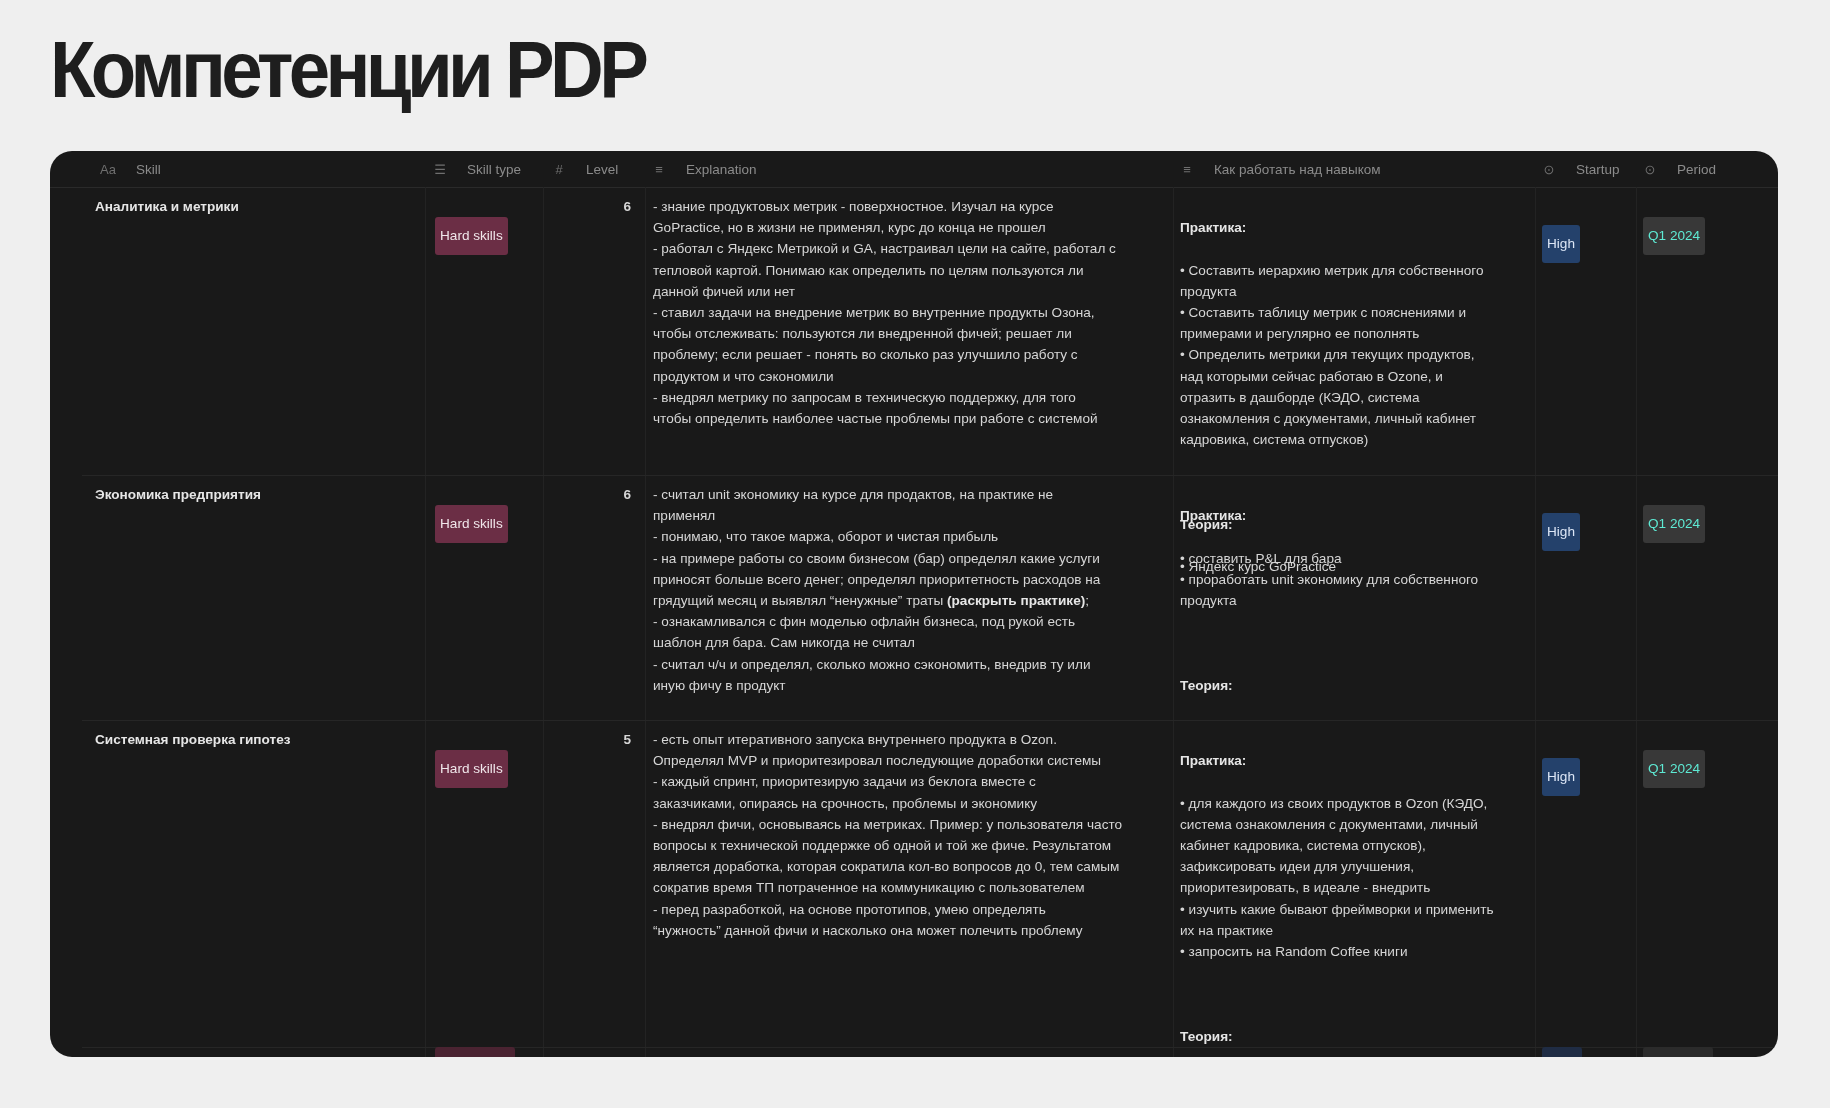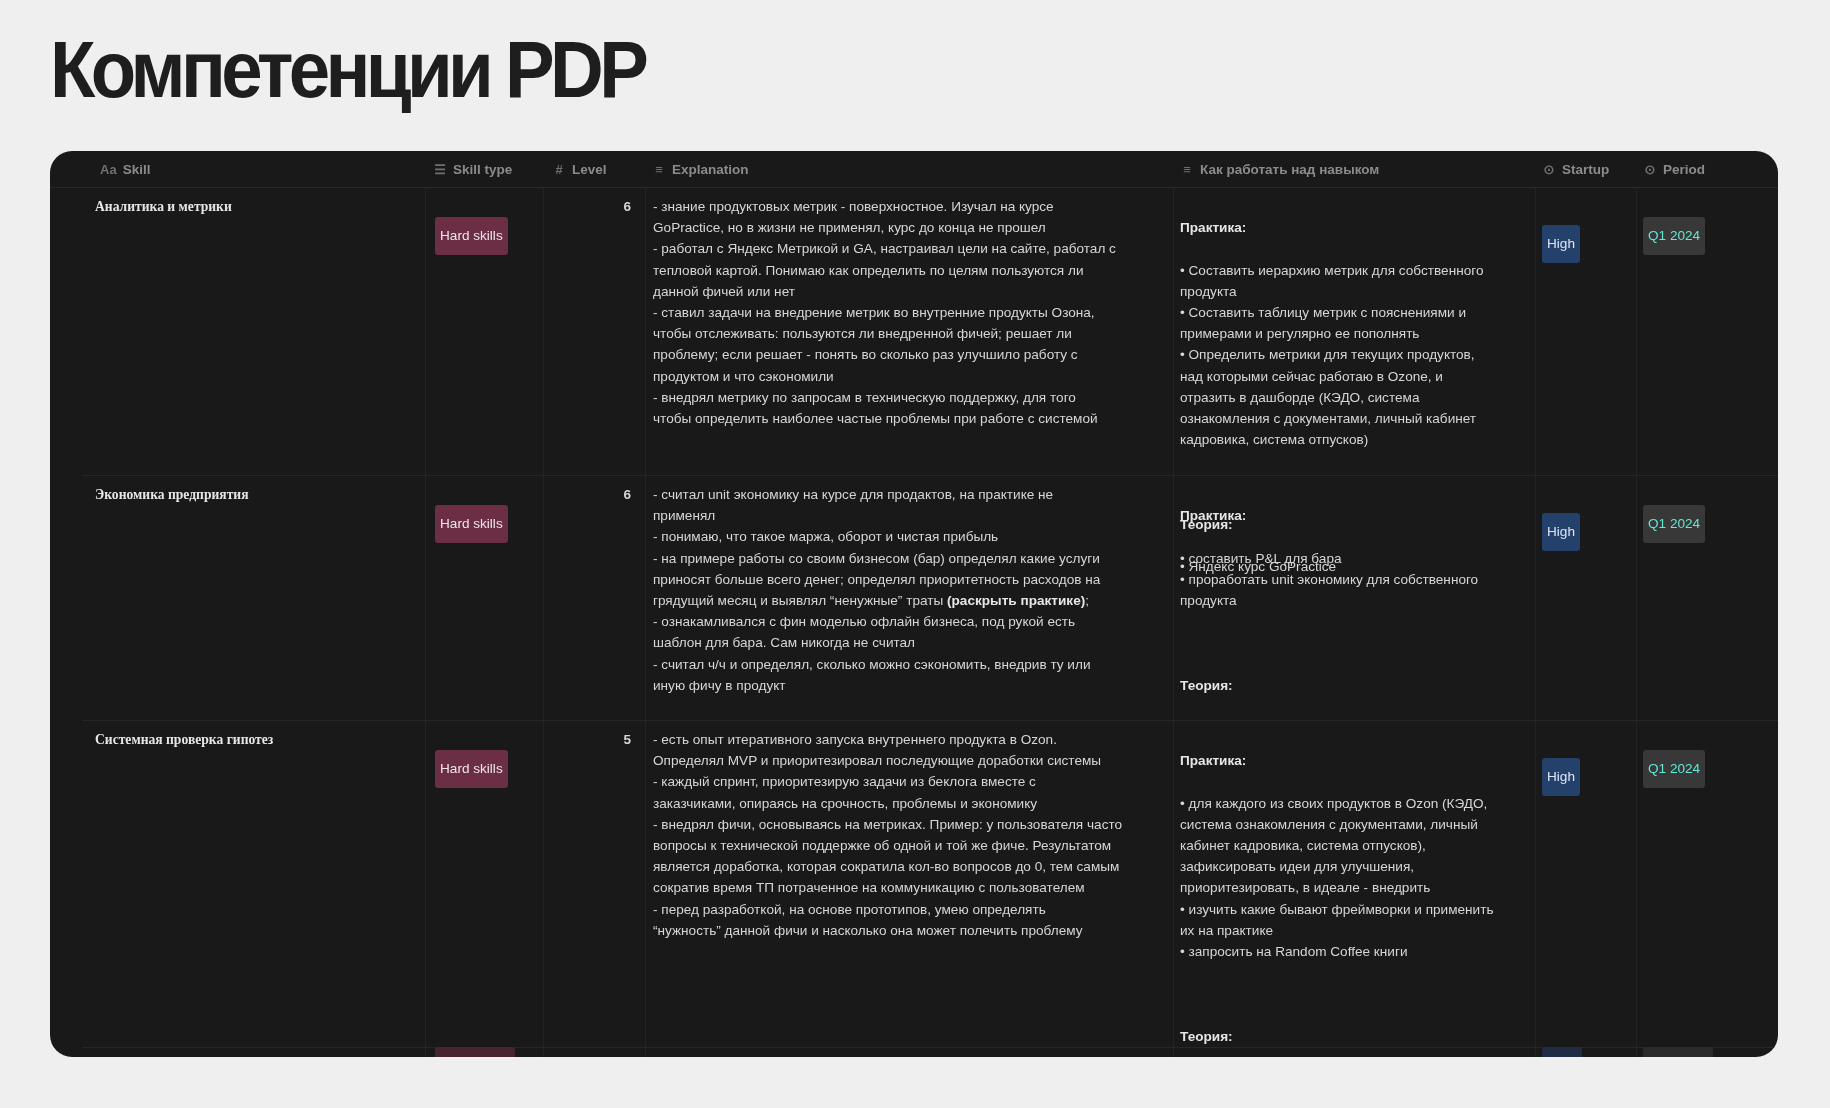--- a/index.html
+++ b/index.html
@@ -20,32 +20,32 @@
     position: absolute; left: 50px; top: 151px;
     width: 1728px; height: 906px;
     background: #191919; border-radius: 22px; overflow: hidden;
   }
   .thead {
     position: absolute; left: 0; top: 0; right: 0; height: 36px;
     border-bottom: 1px solid #2a2a2a;
   }
   .th {
     position: absolute; top: 0; height: 36px;
-    display: flex; align-items: center; gap: 6px;
-    color: #8b8b8b; font-size: 13.5px; font-weight: bold;
+    display: flex; align-items: center; gap: 20px;
+    color: #8b8b8b; font-size: 13.5px;
   }
   .th .ic { color: #6f6f6f; font-size: 13px; width: 14px; text-align: center; }
   .vline { position: absolute; top: 36px; bottom: 0; width: 1px; background: #232323; }
   .row { position: absolute; left: 32px; right: 0; border-bottom: 1px solid #262626; }
   .cell {
     position: absolute; top: 8px;
     color: #d6d6d6; font-size: 13.6px; line-height: 21.2px;
     white-space: pre-line;
   }
-  .skill-name { color: #e6e6e6; font-weight: 700; font-family: Liberation Serif, serif; }
+  .skill-name { color: #e6e6e6; font-weight: 700; }
   .badge {
     display: inline-block; padding: 9px 5px; border-radius: 3px;
     font-size: 13.6px; line-height: 20px; color: #f0e6ea;
   }
   .badge-hard { background: #6b2e45; }
   .badge-high { background: #24416b; color: #dce6f6; margin-top: 8px; }
   .badge-period { background: #383838; color: #5eead4; }
   .level { text-align: right; width: 60px; color: #d6d6d6; font-weight: 700; }
   .b { font-weight: 700; color: #e6e6e6; }
   .peek { position: absolute; top: 896px; height: 10px; }

